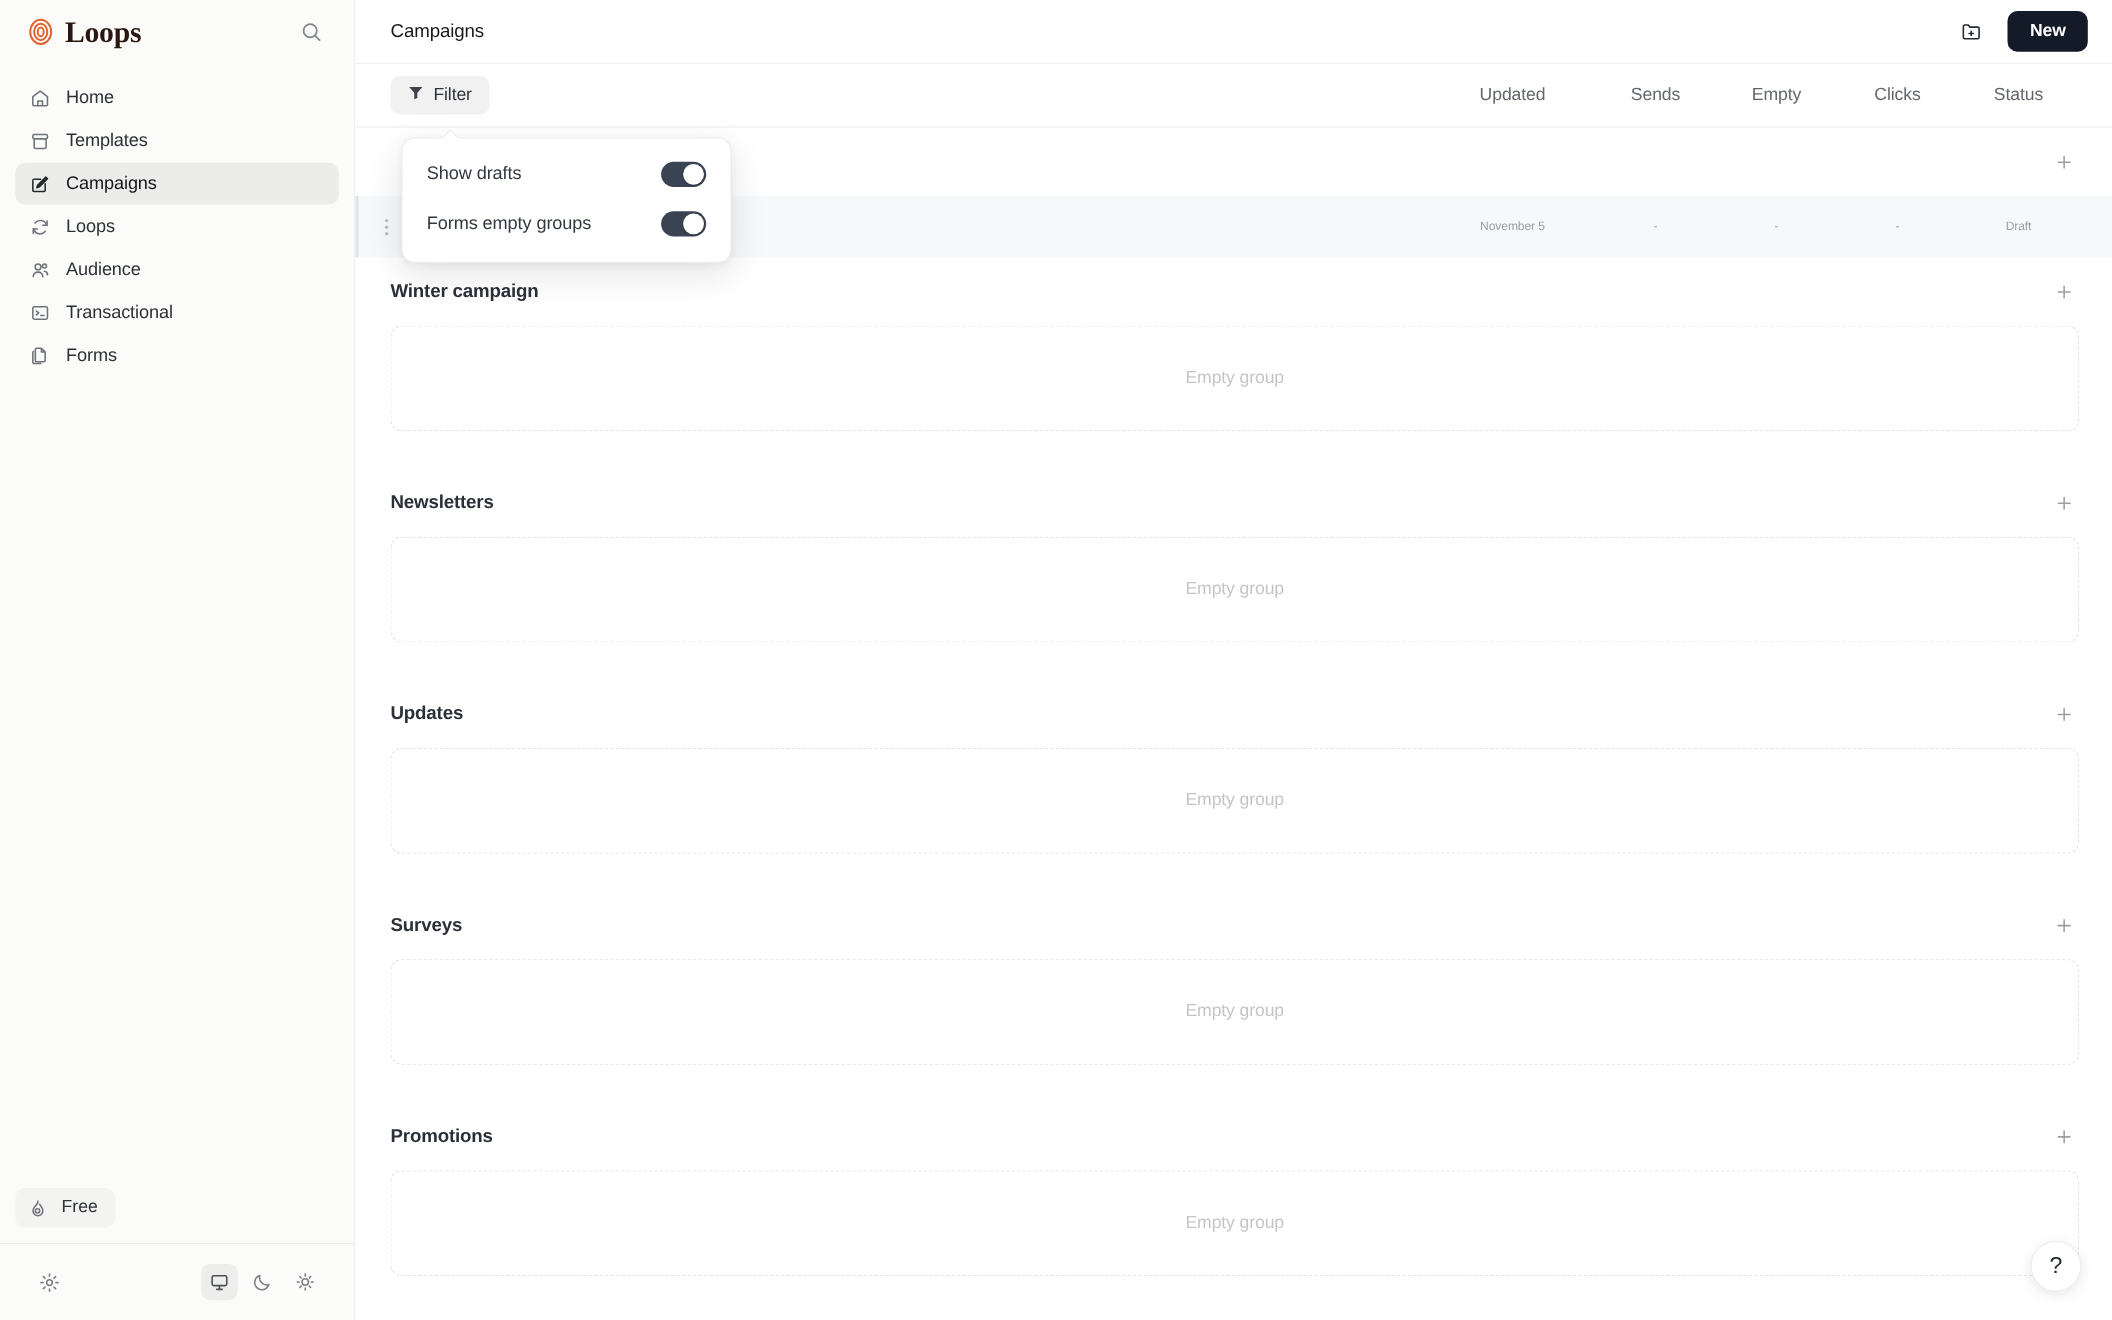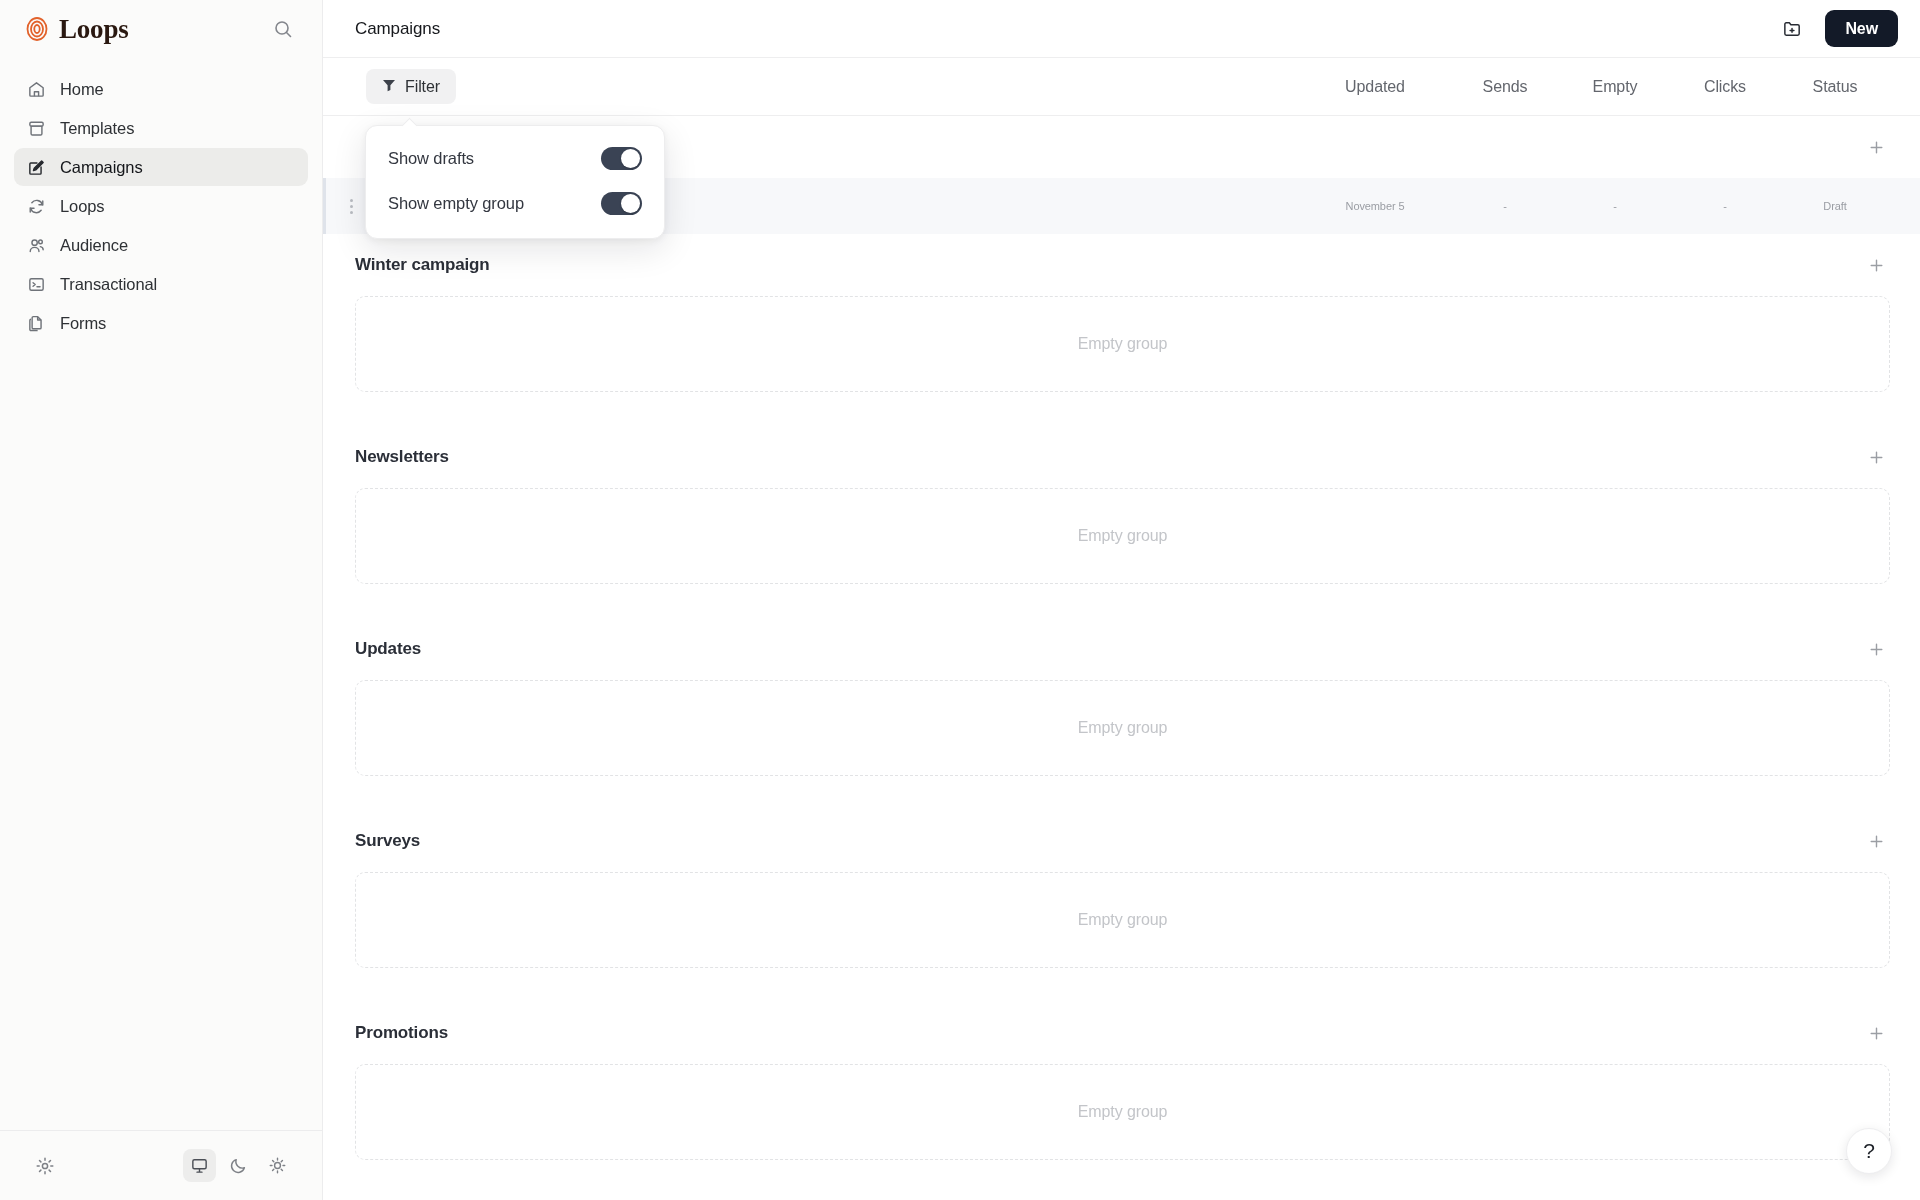--- a/index.html
+++ b/index.html
@@ -98,21 +98,20 @@
     display: flex; align-items: center; justify-content: space-between;
     padding: 0 30px 0 32px;
     position: relative;
   }
   .filter-btn {
     display: inline-flex; align-items: center; gap: 9px;
     height: 35px; padding: 0 16px; border-radius: 8px;
     background: #f1f1f2; border: none; cursor: pointer;
     font-size: 16px; color: #2e3135; font-family: "Liberation Sans", sans-serif;
     letter-spacing: -0.1px;
-    margin-left: 11px;
   }
   .col-heads { display: flex; align-items: center; }
   .col-head {
     font-size: 16px; color: #63666d; text-align: center;
     letter-spacing: -0.1px; cursor: pointer;
   }
   .col-updated { width: 150px; }
   .col-sends   { width: 110px; }
   .col-opens   { width: 110px; }
   .col-clicks  { width: 110px; }
@@ -313,20 +312,31 @@
             <path d="M4.2 5.6A1.2 1.2 0 0 0 3 6.8v9.4A1.2 1.2 0 0 0 4.2 17.4h7"></path>
           </svg>
         </span>
         <span class="nav-label">Forms</span>
       </div>
 
     </nav>
 
     <div class="sb-spacer"></div>
 
+    <div class="plan-row">
+      <div class="plan-chip">
+        <span class="nav-icon">
+          <svg width="19" height="19" viewBox="0 0 20 20" fill="none" stroke="#6f7379" stroke-width="1.5" stroke-linejoin="round">
+            <path d="M10 2.6c.6 2.6-1.2 3.6-2.6 5.2-1.5 1.7-2.1 3-2.1 4.4A4.7 4.7 0 0 0 10 17a4.7 4.7 0 0 0 4.7-4.8c0-3.1-2.6-4.5-3.4-6.6"></path>
+            <circle cx="9.6" cy="12.4" r="2.1"></circle>
+          </svg>
+        </span>
+        <span class="plan-label">Free</span>
+      </div>
+    </div>
 
     <div class="sb-bottom">
       <div class="icon-btn">
         <svg width="20" height="20" viewBox="0 0 20 20" fill="none" stroke="#7d8086" stroke-width="1.5">
           <circle cx="10" cy="10" r="2.6"></circle>
           <path d="M10 2.2v2M10 15.8v2M2.2 10h2M15.8 10h2M4.5 4.5l1.4 1.4M14.1 14.1l1.4 1.4M15.5 4.5l-1.4 1.4M5.9 14.1l-1.4 1.4" stroke-linecap="round"></path>
         </svg>
       </div>
       <div class="theme-group">
         <div class="icon-btn sel">
@@ -482,20 +492,20 @@
     <div class="filter-arrow"></div>
 
     <div class="menu-row">
       <span class="menu-label">Show drafts</span>
       <span class="toggle">
           <span class="knob"></span>
         </span>
     </div>
 
     <div class="menu-row">
-      <span class="menu-label">Show empty group</span>
+      <span class="menu-label">Forms empty groups</span>
       <span class="toggle">
           <span class="knob"></span>
         </span>
     </div>
   </div>
 
 </div>
 
 </body></html>

